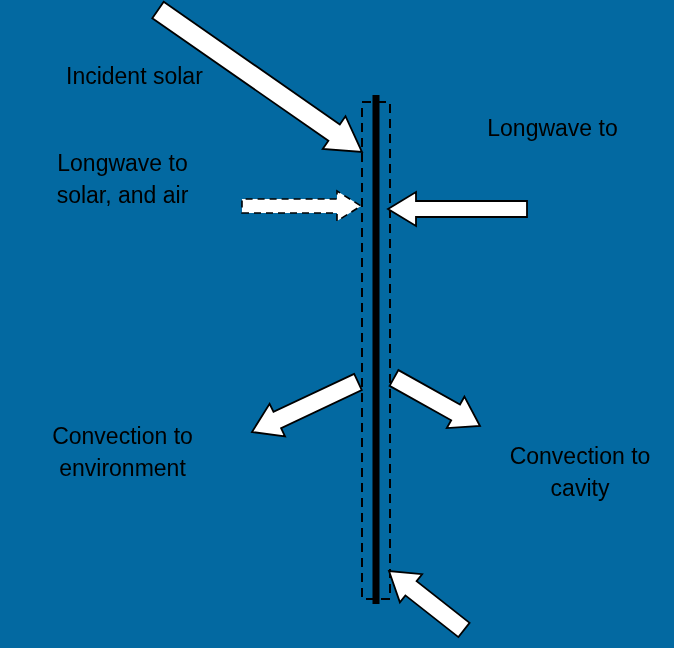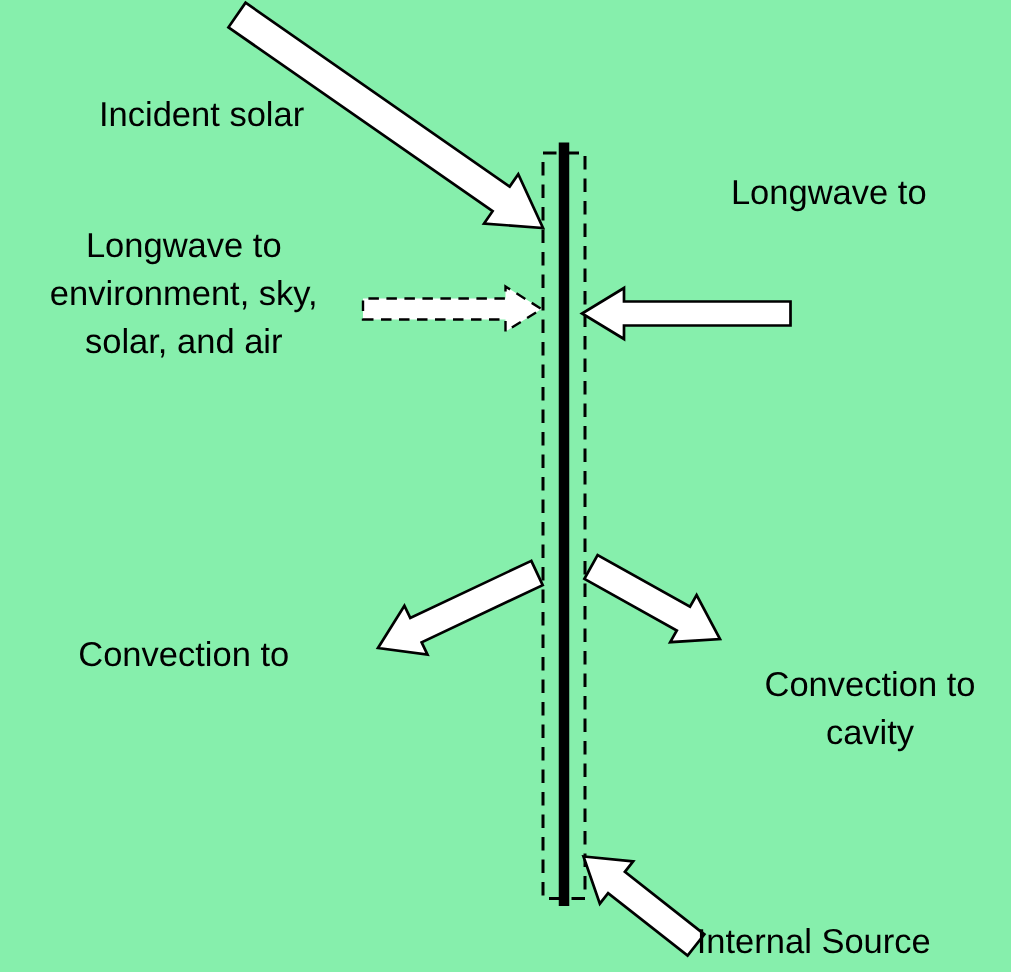--- a/index.html
+++ b/index.html
@@ -4,21 +4,21 @@
 <style>
   html, body {
     margin: 0;
     padding: 0;
     background: #ffffff;
   }
   .diagram {
     position: relative;
     width: 674px;
     height: 648px;
-    background: #86efac;
+    background: #0369a1;
     overflow: hidden;
     font-family: "Liberation Sans", sans-serif;
     text-decoration: underline;
   }
   .diagram svg {
     position: absolute;
     left: 0;
     top: 0;
   }
   .label {
@@ -81,30 +81,27 @@
   <div class="label left-align" style="left:66px; top:60px; width:185px;">
     <div>Incident solar</div>
   </div>
 
   <div class="label" style="left:455px; top:112px; width:195px;">
     <div>Longwave to</div>
   </div>
 
   <div class="label" style="left:0px; top:147px; width:245px;">
     <div>Longwave to</div>
-    <div>environment, sky,</div>
     <div>solar, and air</div>
   </div>
 
   <div class="label" style="left:15px; top:420px; width:215px;">
     <div>Convection to</div>
+    <div>environment</div>
   </div>
 
   <div class="label" style="left:480px; top:440px; width:200px;">
     <div>Convection to</div>
     <div>cavity</div>
   </div>
 
-  <div class="label" style="left:440px; top:611px; width:205px;">
-    <div>Internal Source</div>
-  </div>
 
 </div>
 
 </body></html>

